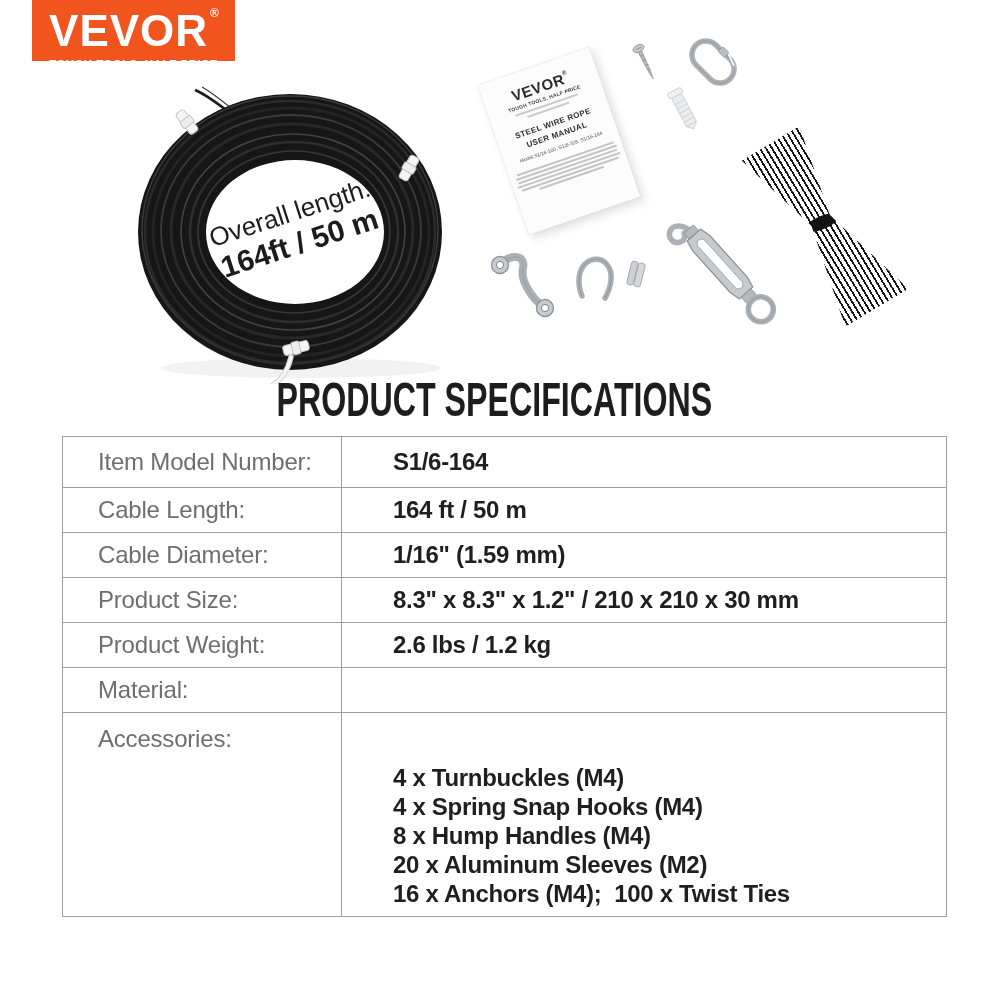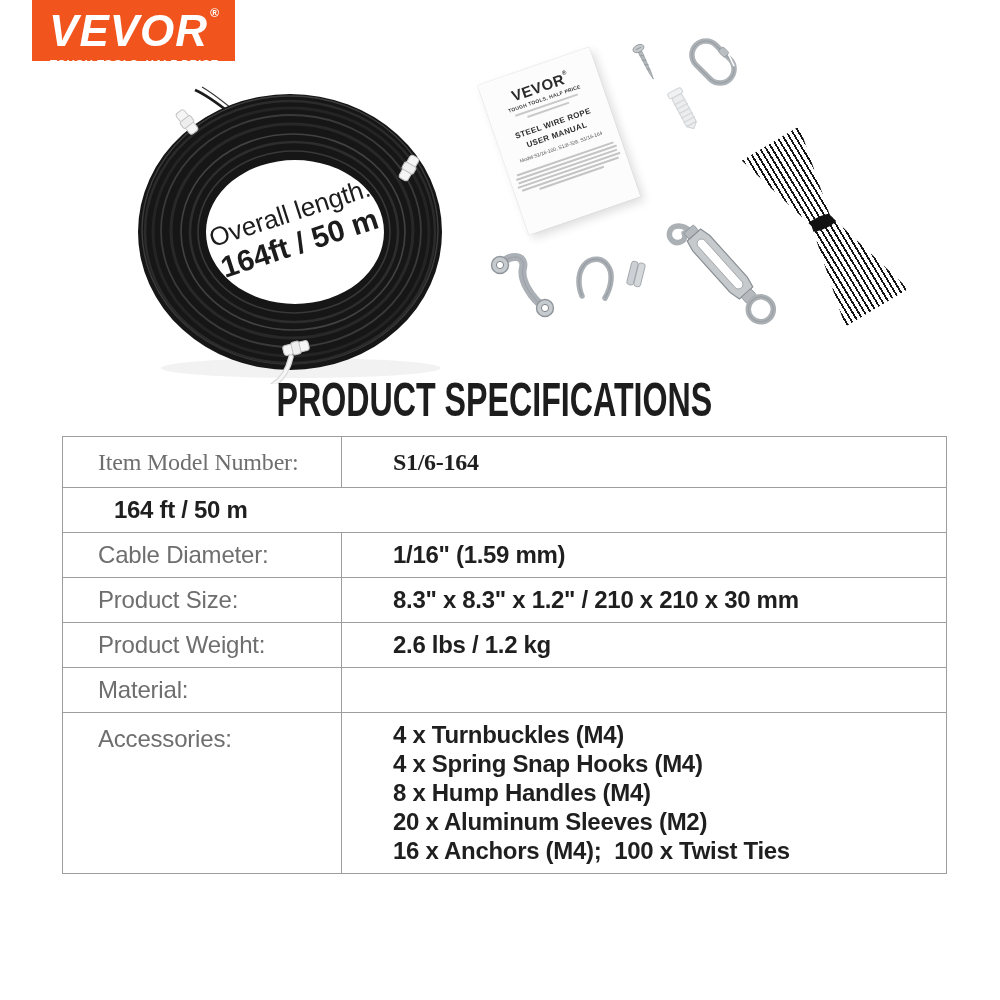--- a/index.html
+++ b/index.html
@@ -1,21 +1,21 @@
 <!DOCTYPE html>
 <html><head>
 <meta charset="utf-8">
 <style>
   html,body{margin:0;padding:0;background:#fff;}
   #canvas{position:relative;width:1000px;height:1000px;background:#fff;overflow:hidden;
           font-family:"Liberation Sans",sans-serif;}
 
   
   .logo{position:absolute;left:32px;top:0;width:203px;height:61px;background:#F2541D;
-        text-align:center;color:#fff;font-style:italic;}
+        text-align:center;color:#fff;}
   .logo .brand{font-size:44px;font-weight:700;line-height:1;margin-top:9px;letter-spacing:1px;white-space:nowrap;}
   .logo .reg{font-size:12px;font-weight:700;vertical-align:top;position:relative;top:-2px;left:2px;}
   .logo .tagline{font-size:11.5px;font-weight:700;letter-spacing:.4px;margin-top:5px;white-space:nowrap;}
 
   
   #coil{position:absolute;left:123px;top:84px;width:334px;height:300px;}
   .coil-label{position:absolute;left:180px;top:197px;width:230px;text-align:center;
               transform:rotate(-18deg);color:#1c1c1c;}
   .coil-label .l1{font-size:26px;font-weight:500;line-height:30px;white-space:nowrap;}
   .coil-label .l2{font-size:30px;font-weight:700;line-height:34px;white-space:nowrap;}
@@ -46,30 +46,30 @@
   #hardware{position:absolute;left:460px;top:10px;width:480px;height:330px;}
 
   
   .section-title{position:absolute;left:0;top:372px;width:988px;text-align:center;}
   .section-title span{display:inline-block;font-size:46px;font-weight:700;color:#1d1d1d;
       white-space:nowrap;transform:scale(.70,1.04);}
 
   
   .spec-table{position:absolute;left:62px;top:436px;width:883px;border:1px solid #9e9e9e;}
   .row{display:flex;border-top:1px solid #9e9e9e;}
-  .row:first-child{border-top:none;font-family:Liberation Serif, serif;}
+  .row:first-child{border-top:none;}
   .cell-label{width:279px;flex:none;box-sizing:border-box;border-right:1px solid #9e9e9e;
       display:flex;align-items:center;padding-left:35px;color:#6e6e6e;font-size:24px;letter-spacing:-.2px;}
   .cell-value{flex:1;display:flex;align-items:center;padding-left:51px;
       font-size:24px;font-weight:700;color:#1f1f1f;letter-spacing:-.3px;}
   .row.h1{height:50px;}
   .row.hN{height:44px;}
   .row.multi .cell-label{align-items:flex-start;padding-top:12px;}
   .row.multi .cell-value{flex-direction:column;align-items:stretch;justify-content:flex-start;
-      padding:7px 0 8px 51px;}
+      padding:7px 0 8px 51px;margin-top:43px;}
   .val-line{line-height:29px;white-space:pre-wrap;}
 </style>
 </head>
 <body>
 
 <div id="canvas">
 
   <div class="logo">
     <div class="brand"><span>VEVOR</span><span class="reg">®</span></div>
     <div class="tagline">TOUGH TOOLS, HALF PRICE</div>
@@ -192,20 +192,21 @@
   <div class="section-title">
     <span>PRODUCT SPECIFICATIONS</span>
   </div>
 
   <div class="spec-table">
     <div class="row h1">
       <div class="cell-label">Item Model Number:</div>
       <div class="cell-value">S1/6-164</div>
     </div>
     <div class="row hN">
+      <div class="cell-label">Cable Length:</div>
       <div class="cell-value">164 ft / 50 m</div>
     </div>
     <div class="row hN">
       <div class="cell-label">Cable Diameter:</div>
       <div class="cell-value">1/16" (1.59 mm)</div>
     </div>
     <div class="row hN">
       <div class="cell-label">Product Size:</div>
       <div class="cell-value">8.3" x 8.3" x 1.2" / 210 x 210 x 30 mm</div>
     </div>

